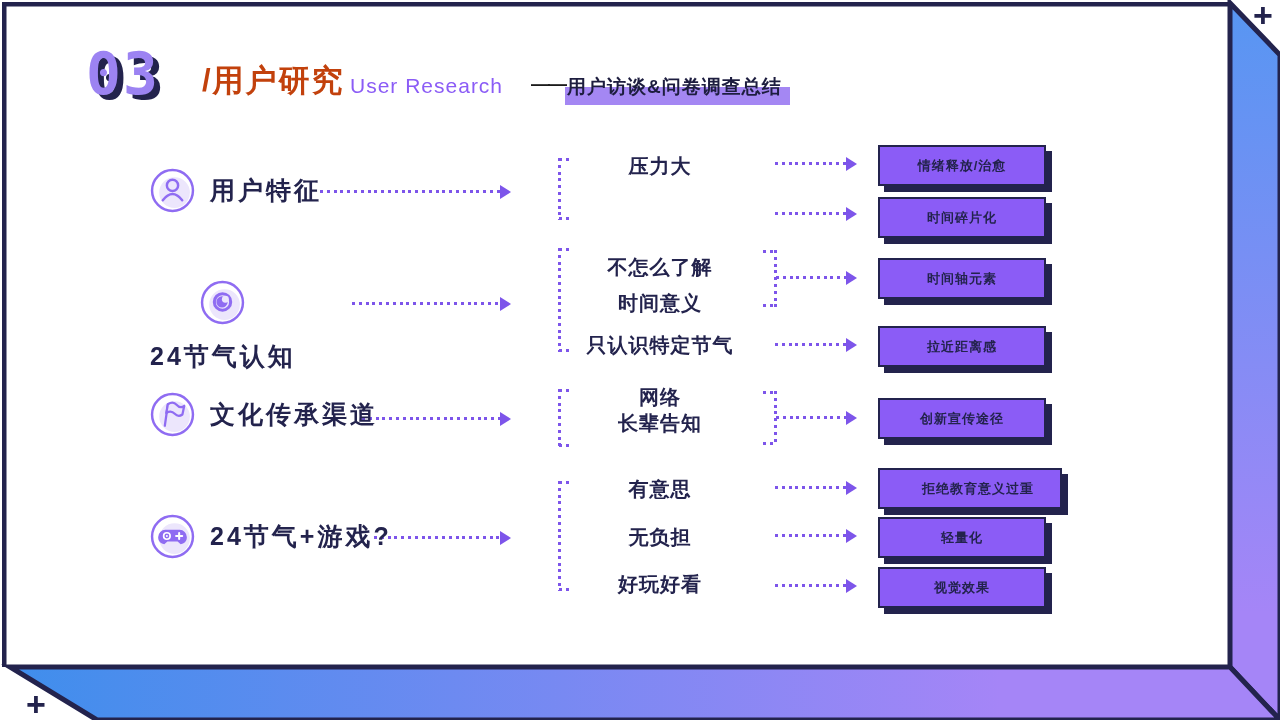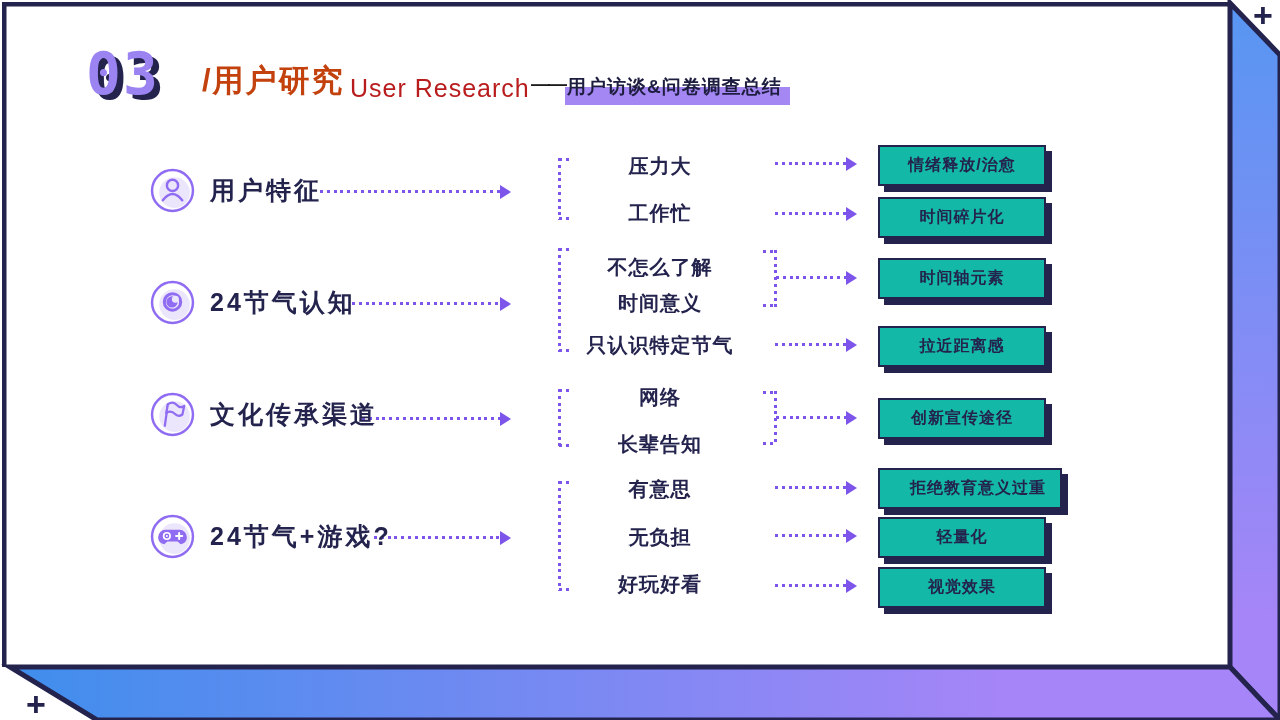--- a/index.html
+++ b/index.html
@@ -6,21 +6,21 @@
   .slide{position:relative;width:1280px;height:720px;background:#ffffff;overflow:hidden;
          font-family:"Liberation Sans","DejaVu Sans",sans-serif;}
   .frame-svg{position:absolute;left:0;top:0;width:1280px;height:720px;z-index:0;}
 
   
   .h-num{position:absolute;left:86px;top:40px;font-family:"DejaVu Sans Mono","Liberation Mono",monospace;
          font-size:58px;font-weight:800;letter-spacing:2px;color:#9c83f2;
          text-shadow:6px 5px 0 #23234d;z-index:2;}
   .h-title{position:absolute;left:202px;top:60px;font-size:31px;font-weight:bold;color:#c2410c;
            letter-spacing:2px;z-index:2;}
-  .h-sub{position:absolute;left:350px;top:74px;font-size:25px;color:#b91c1c;letter-spacing:1px;z-index:2;}
+  .h-sub{position:absolute;left:350px;top:74px;font-size:21px;color:#8b5cf6;letter-spacing:1px;z-index:2;}
   .h-note{position:absolute;left:531px;top:73px;font-size:19px;z-index:2;display:flex;align-items:flex-start;}
   .h-dash{font-weight:bold;color:#1b1b1b;letter-spacing:-2px;}
   .h-hl{font-weight:bold;color:#1d1d3f;letter-spacing:1px;padding:1px 8px 5px 2px;
         background:linear-gradient(180deg, rgba(0,0,0,0) 45%, #a487f3 45%);}
 
   
   .cat{position:absolute;left:150px;display:flex;align-items:center;gap:15px;z-index:2;}
   .cat-label{font-size:25px;font-weight:bold;color:#23234d;letter-spacing:3px;white-space:nowrap;}
 
   
@@ -37,24 +37,24 @@
          background:repeating-linear-gradient(90deg,#7d55ea 0 3px,rgba(0,0,0,0) 3px 6.8px);}
   .bracket .st{top:0}.bracket .sb{bottom:0}
   .bracket.left .v{left:0}.bracket.left .st,.bracket.left .sb{left:1px}
   .bracket.right .v{right:0}.bracket.right .st,.bracket.right .sb{right:1px}
 
   
   .finding{position:absolute;left:558px;width:204px;height:30px;line-height:30px;text-align:center;
            font-size:20px;font-weight:600;color:#23234d;letter-spacing:1px;z-index:2;white-space:nowrap;}
 
   
-  .insight{position:absolute;left:878px;width:164px;height:37px;background:#14b8a6;
+  .insight{position:absolute;left:878px;width:164px;height:37px;background:#8b5cf6;
            border:2.5px solid #23234d;box-shadow:6px 6px 0 #23234d;
            display:flex;align-items:center;justify-content:center;
-           font-size:16px;font-weight:bold;color:#23234d;letter-spacing:1px;z-index:2;white-space:nowrap;}
+           font-size:13px;font-weight:bold;color:#23234d;letter-spacing:1px;z-index:2;white-space:nowrap;}
 </style>
 </head>
 <body>
 
 <div class="slide">
 
   <svg class="frame-svg" viewBox="0 0 1280 720">
     <defs>
       <linearGradient id="gradR" x1="0" y1="0" x2="0" y2="1">
         <stop offset="0" stop-color="#5796f2"></stop>
@@ -83,21 +83,21 @@
 
   <div class="cat" style="top:168px;">
     <svg width="45" height="45" viewBox="0 0 44 44">
       <circle cx="22" cy="22" r="20" fill="#fff" stroke="#8f6cf2" stroke-width="2.4"></circle>
       <circle cx="24" cy="24" r="15" fill="#ece6fc"></circle>
       <circle cx="22" cy="17" r="5.5" fill="#ece6fc" stroke="#8f6cf2" stroke-width="2.4"></circle>
       <path d="M12.5 31.5 q9.5 -12 19 0" fill="none" stroke="#8f6cf2" stroke-width="2.4" stroke-linecap="round"></path>
     </svg>
     <span class="cat-label">用户特征</span>
   </div>
-  <div class="cat" style="top:280px;">
+  <div class="cat" style="top:280px;flex-direction:column;">
     <svg width="45" height="45" viewBox="0 0 44 44">
       <circle cx="22" cy="22" r="20" fill="#fff" stroke="#8f6cf2" stroke-width="2.4"></circle>
       <circle cx="24" cy="24" r="15" fill="#ece6fc"></circle>
       <circle cx="22" cy="21.5" r="8" fill="none" stroke="#8f6cf2" stroke-width="3"></circle>
       <circle cx="21.5" cy="21.5" r="5.5" fill="#8f6cf2"></circle>
       <circle cx="24.8" cy="18.8" r="3.4" fill="#ece6fc"></circle>
     </svg>
     <span class="cat-label">24节气认知</span>
   </div>
   <div class="cat" style="top:392px;text-align:center;">
@@ -141,26 +141,25 @@
       <i class="st"></i>
       <i class="sb"></i>
     </div>
   <div class="bracket left" style="left:558px;top:481px;height:110px;">
       <i class="v"></i>
       <i class="st"></i>
       <i class="sb"></i>
     </div>
 
   <div class="finding" style="top:151px;">压力大</div>
-  <div class="finding" style="top:198px;">工作忙</div>
   <div class="finding" style="top:241px;margin-top:11px;">不怎么了解</div>
   <div class="finding" style="top:288px;">时间意义</div>
   <div class="finding" style="top:330px;">只认识特定节气</div>
   <div class="finding" style="top:382px;">网络</div>
-  <div class="finding" style="top:429px;">长辈告知</div>
+  <div class="finding" style="top:408px;">长辈告知</div>
   <div class="finding" style="top:474px;">有意思</div>
   <div class="finding" style="top:522px;">无负担</div>
   <div class="finding" style="top:569px;">好玩好看</div>
 
   <div class="bracket right" style="left:763px;top:250px;height:57px;">
       <i class="v"></i>
       <i class="st"></i>
       <i class="sb"></i>
     </div>
   <div class="bracket right" style="left:763px;top:391px;height:54px;">

